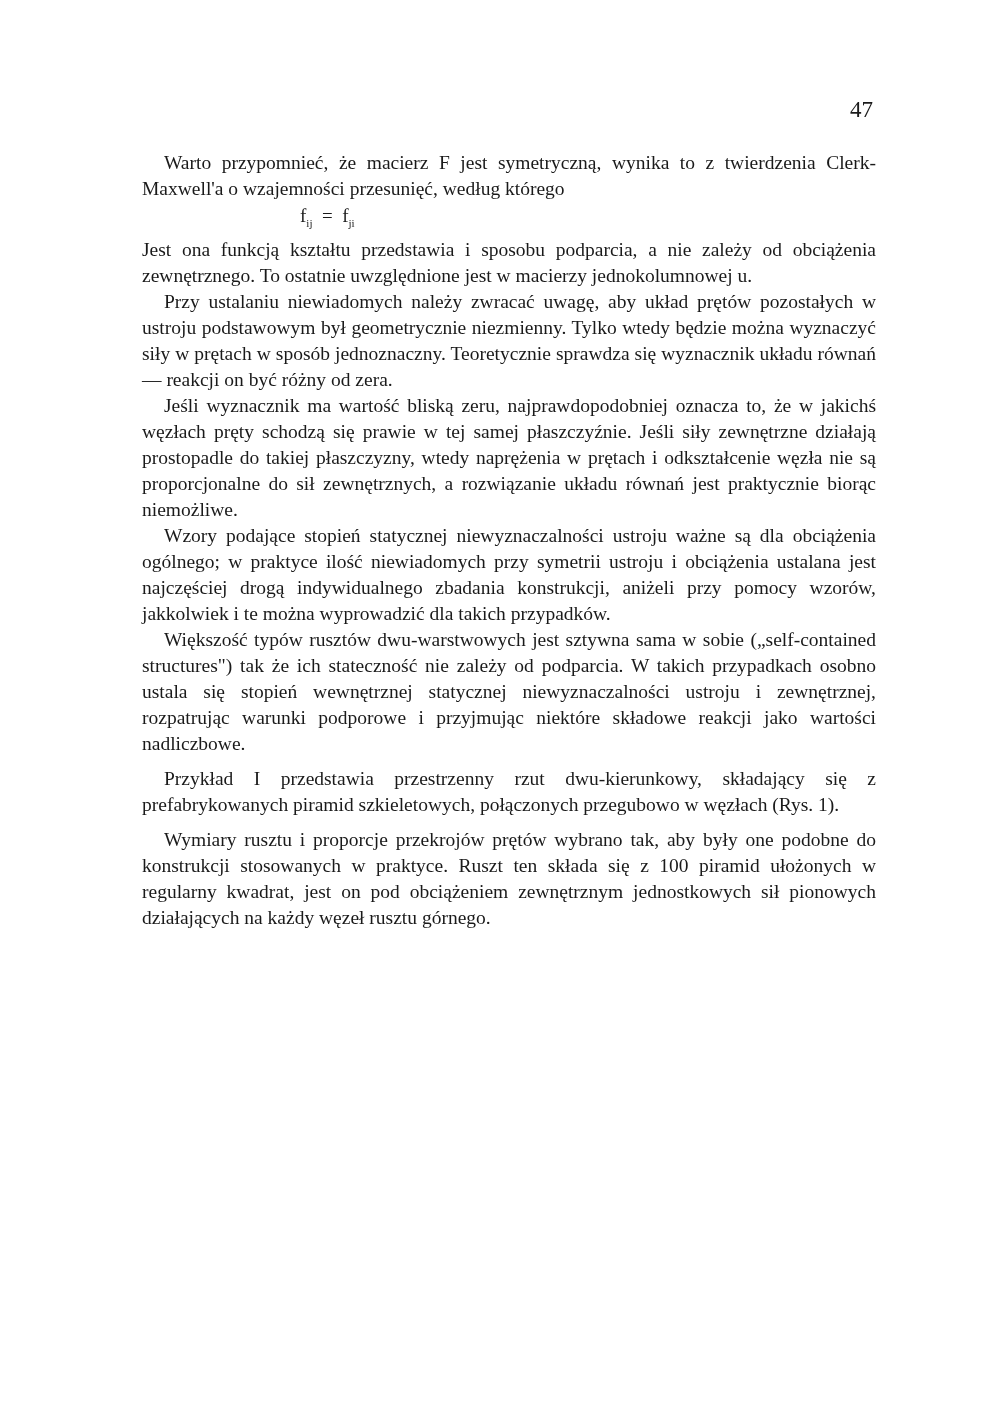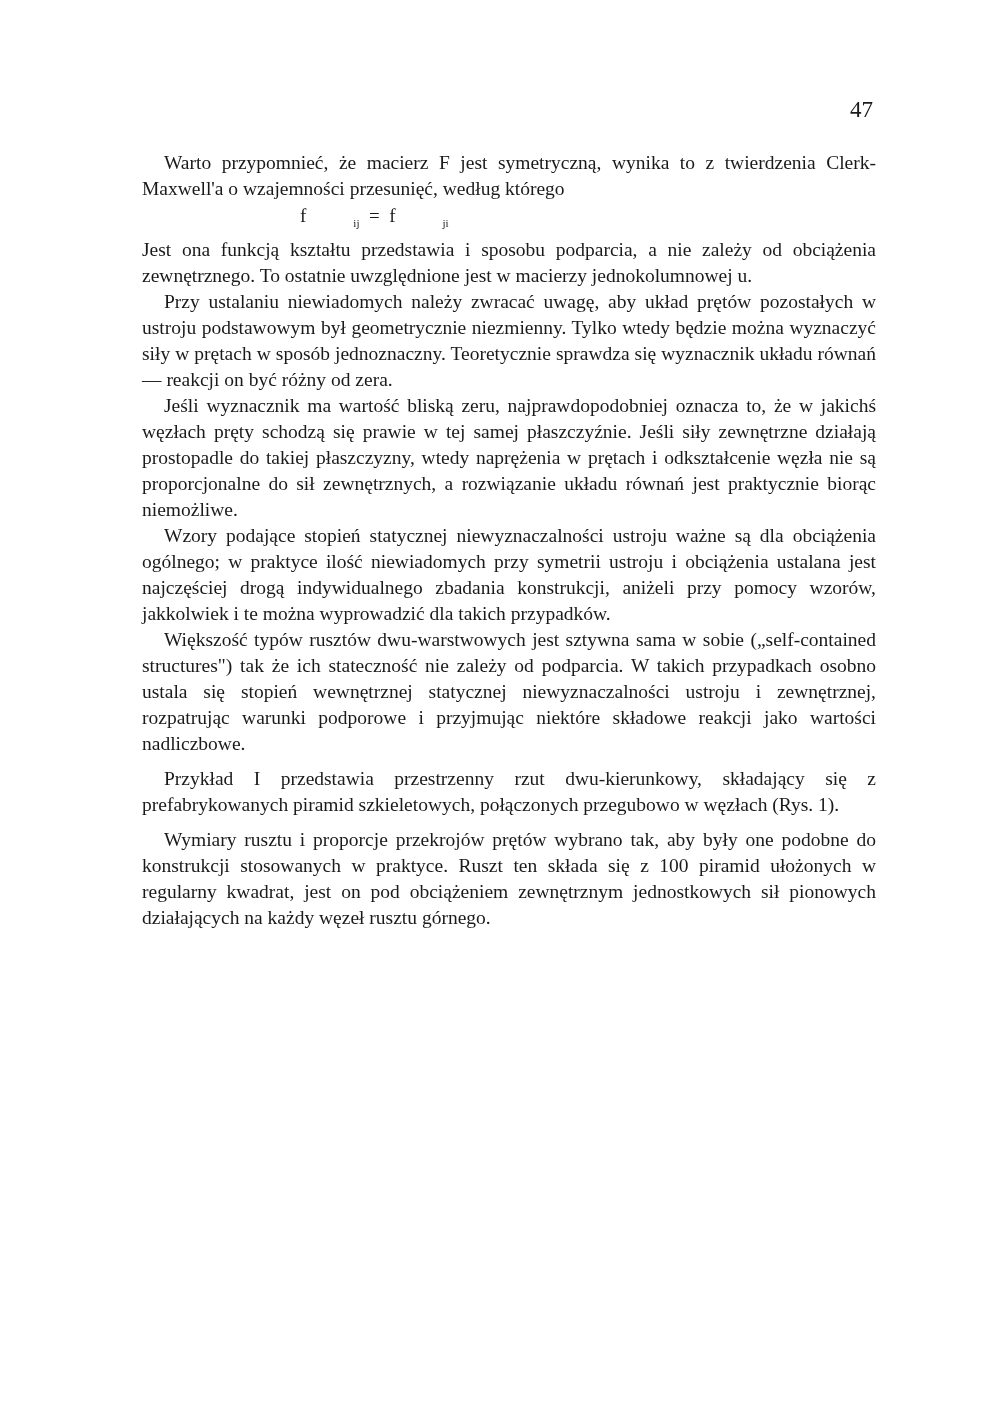--- a/index.html
+++ b/index.html
@@ -2,21 +2,21 @@
 <html><head>
 <meta charset="utf-8">
 <style>
   html, body { margin: 0; padding: 0; background: #ffffff; }
   body { width: 1000px; height: 1420px; position: relative; overflow: hidden;
          font-family: "Liberation Serif", "DejaVu Serif", serif; color: #1a1a1a; }
   .page-number { position: absolute; top: 97px; left: 850px; font-size: 23px; }
   .text-block { position: absolute; left: 142px; width: 734px; font-size: 19.5px; line-height: 26px; text-align: justify; }
   .para { margin: 0; text-indent: 22px; }
   .formula { position: absolute; top: 205px; left: 300px; font-size: 19px; }
-  .formula sub { font-size: 11px; margin-left: 47px; }
+  .formula sub { font-size: 11px; }
   .sp { height: 9px; }
 </style>
 </head>
 <body>
 
 <div class="page-number">47</div>
 
 <div class="text-block" style="top:150px;">
   <p class="para">Warto przypomnieć, że macierz F jest symetryczną, wynika to z twierdzenia Clerk-Maxwell'a o wzajemności przesunięć, według którego</p>
 </div>

